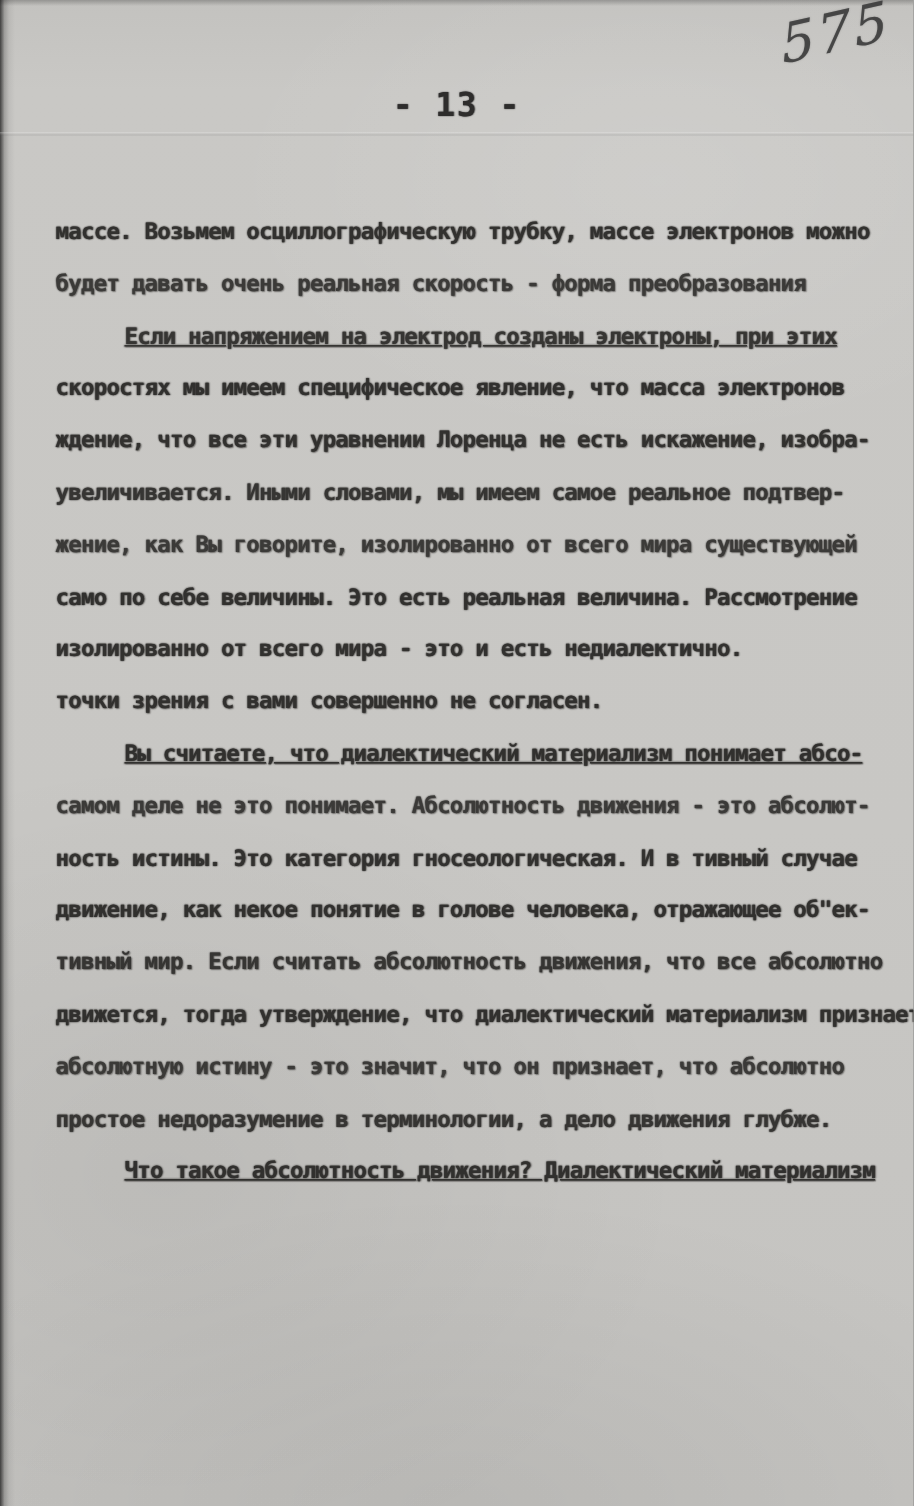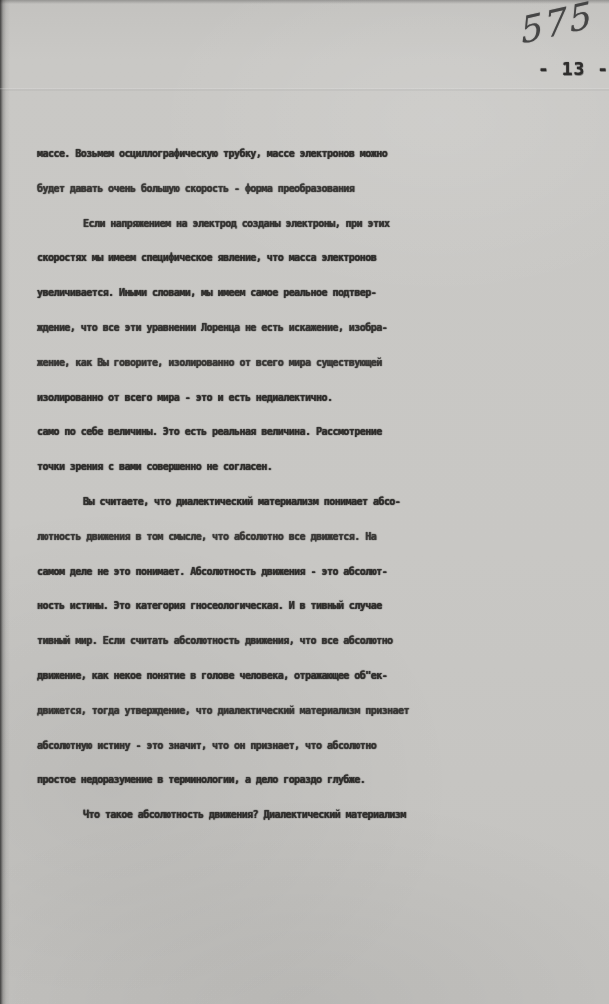--- a/index.html
+++ b/index.html
@@ -52,81 +52,80 @@
     color: rgba(60,60,60,0.88);
     transform: rotate(-13deg) skewX(-8deg);
     letter-spacing: 2px;
     text-shadow: 0 0 1px rgba(70,70,70,0.5);
   }
   .page-number {
     position: absolute;
     top: 58px;
     left: 0;
     width: 100%;
-    text-align: right;
-    font-size: 18px;
+    text-align: center;
+    font-size: 22px;
     font-weight: bold;
     letter-spacing: 1px;
     color: #2e2d2c;
     text-shadow: 0 0 1px rgba(45,45,45,0.85), 0.6px 0.6px 0.6px rgba(45,45,45,0.4);
   }
   .text-body {
     position: absolute;
     left: 37px;
     top: 137px;
     width: 552px;
   }
   .line {
     margin: 0;
     height: 34.8px;
     line-height: 34.8px;
     white-space: nowrap;
-    font-size: 10px;
+    font-size: 15px;
     font-weight: bold;
     letter-spacing: -0.55px;
     color: #31302e;
     text-shadow:
       0 0 1.1px rgba(48,47,45,0.95),
       0.7px 0.4px 0.9px rgba(48,47,45,0.45),
       -0.4px 0.3px 0.8px rgba(48,47,45,0.35);
     transform-origin: left center;
   }
-  .line.indent { text-indent: 46px; }
+  .line.indent { text-indent: 46px; text-decoration: underline; }
   
   .line:nth-child(3n)   { opacity: 0.96; }
   .line:nth-child(4n+1) { opacity: 0.99; }
   .line:nth-child(5n+2) { opacity: 0.93; }
 </style>
 </head>
 <body>
 
 <div class="page">
   <div class="scan-left-edge"></div>
   <div class="scan-top-edge"></div>
   <div class="crease-line"></div>
 
   <div class="handwritten-number">575</div>
 
   <div class="page-number">- 13 -</div>
 
   <div class="text-body" id="text-body">
       <p class="line">массе. Возьмем осциллографическую трубку, массе электронов можно</p>
-      <p class="line">будет давать очень большую скорость - форма преобразования</p>
+      <p class="line">будет давать очень реальная скорость - форма преобразования</p>
       <p class="line indent">Если напряжением на электрод созданы электроны, при этих</p>
       <p class="line">скоростях мы имеем специфическое явление, что масса электронов</p>
+      <p class="line">ждение, что все эти уравнении Лоренца не есть искажение, изобра-</p>
       <p class="line">увеличивается. Иными словами, мы имеем самое реальное подтвер-</p>
-      <p class="line">ждение, что все эти уравнении Лоренца не есть искажение, изобра-</p>
       <p class="line">жение, как Вы говорите, изолированно от всего мира существующей</p>
+      <p class="line">само по себе величины. Это есть реальная величина. Рассмотрение</p>
       <p class="line">изолированно от всего мира - это и есть недиалектично.</p>
-      <p class="line">само по себе величины. Это есть реальная величина. Рассмотрение</p>
       <p class="line">точки зрения с вами совершенно не согласен.</p>
       <p class="line indent">Вы считаете, что диалектический материализм понимает абсо-</p>
-      <p class="line">лютность движения в том смысле, что абсолютно все движется. На</p>
       <p class="line">самом деле не это понимает. Абсолютность движения - это абсолют-</p>
       <p class="line">ность истины. Это категория гносеологическая. И в тивный случае</p>
+      <p class="line">движение, как некое понятие в голове человека, отражающее об"ек-</p>
       <p class="line">тивный мир. Если считать абсолютность движения, что все абсолютно</p>
-      <p class="line">движение, как некое понятие в голове человека, отражающее об"ек-</p>
       <p class="line">движется, тогда утверждение, что диалектический материализм признает</p>
       <p class="line">абсолютную истину - это значит, что он признает, что абсолютно</p>
-      <p class="line">простое недоразумение в терминологии, а дело гораздо глубже.</p>
+      <p class="line">простое недоразумение в терминологии, а дело движения глубже.</p>
       <p class="line indent">Что такое абсолютность движения? Диалектический материализм</p>
     </div>
 </div>
 
 </body></html>

